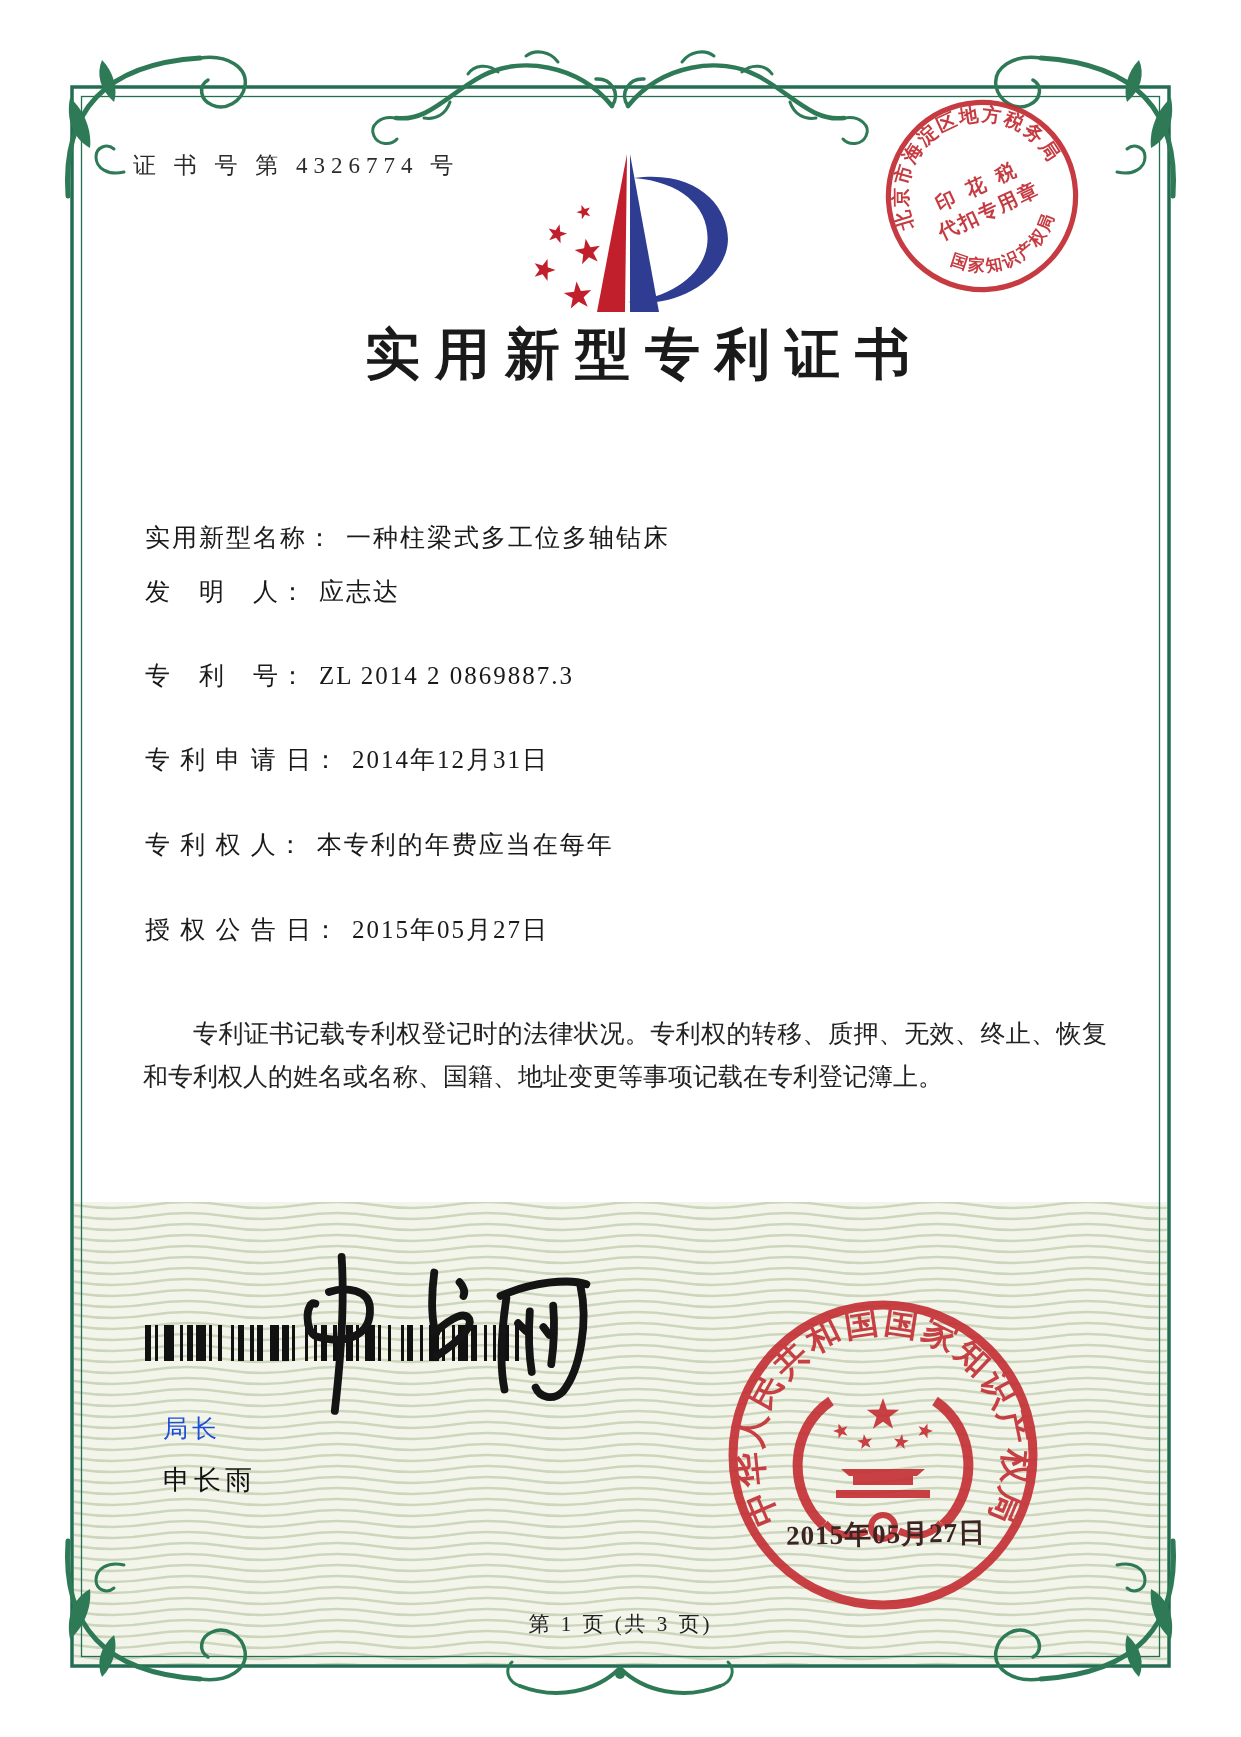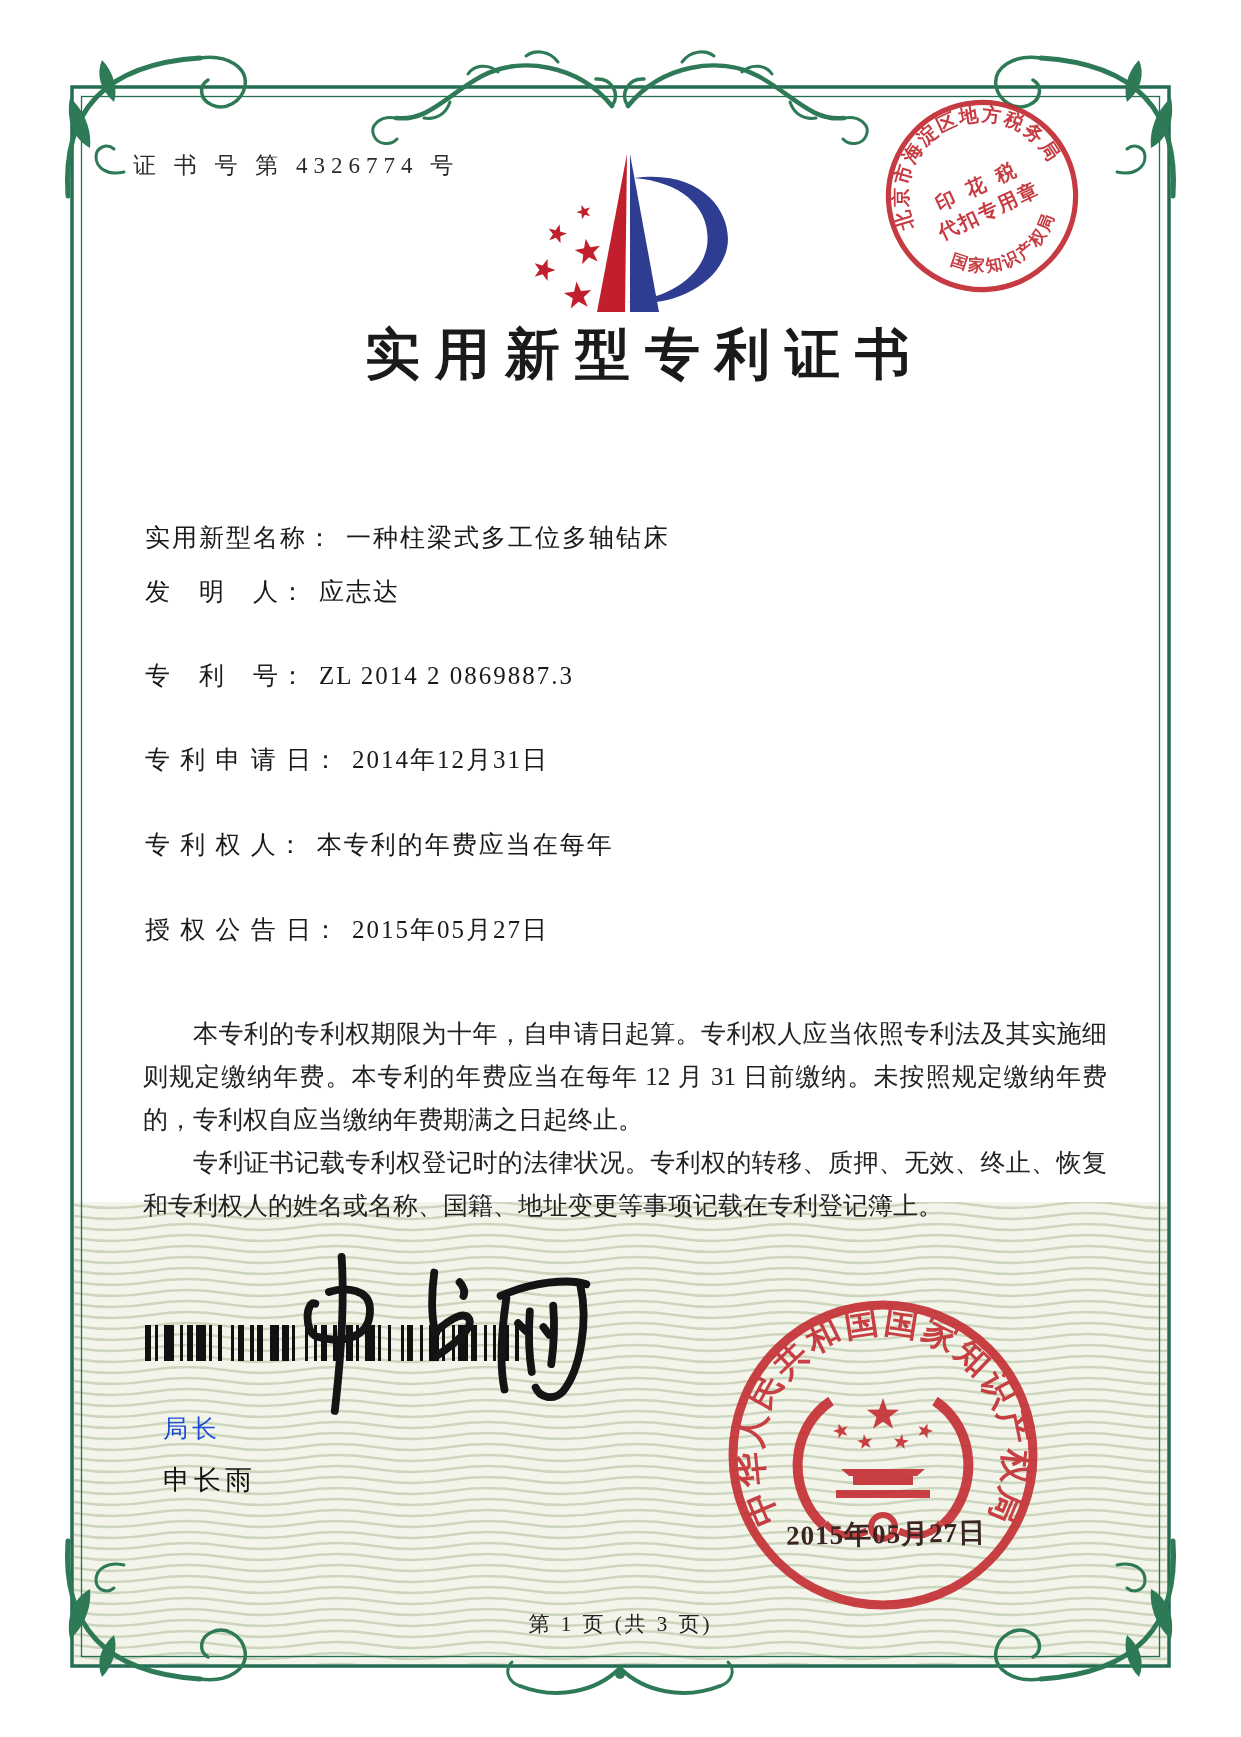--- a/index.html
+++ b/index.html
@@ -126,21 +126,20 @@
   <span class="label">专 利 申 请 日：</span><span class="value">2014年12月31日</span>
 </div>
 <div class="abs field-row" id="row4">
   <span class="label">专 利 权 人：</span><span class="value">本专利的年费应当在每年</span>
 </div>
 <div class="abs field-row" id="row5">
   <span class="label">授 权 公 告 日：</span><span class="value">2015年05月27日</span>
 </div>
 
 <div class="abs" id="paragraphs">
-  <p>本专利的专利权期限为十年，自申请日起算。专利权人应当依照专利法及其实施细则规定缴纳年费。本专利的年费应当在每年 12 月 31 日前缴纳。未按照规定缴纳年费的，专利权自应当缴纳年费期满之日起终止。</p>
   <p>专利证书记载专利权登记时的法律状况。专利权的转移、质押、无效、终止、恢复和专利权人的姓名或名称、国籍、地址变更等事项记载在专利登记簿上。</p>
 </div>
 
 <div class="abs" id="barcode"><span style="display:inline-block;height:36px;width:6.4px;background:#111;"></span><span style="display:inline-block;height:36px;width:3.2px;"></span><span style="display:inline-block;height:36px;width:3.2px;background:#111;"></span><span style="display:inline-block;height:36px;width:6.4px;"></span><span style="display:inline-block;height:36px;width:9.600000000000001px;background:#111;"></span><span style="display:inline-block;height:36px;width:6.4px;"></span><span style="display:inline-block;height:36px;width:3.2px;background:#111;"></span><span style="display:inline-block;height:36px;width:3.2px;"></span><span style="display:inline-block;height:36px;width:6.4px;background:#111;"></span><span style="display:inline-block;height:36px;width:3.2px;"></span><span style="display:inline-block;height:36px;width:9.600000000000001px;background:#111;"></span><span style="display:inline-block;height:36px;width:3.2px;"></span><span style="display:inline-block;height:36px;width:3.2px;background:#111;"></span><span style="display:inline-block;height:36px;width:6.4px;"></span><span style="display:inline-block;height:36px;width:3.2px;background:#111;"></span><span style="display:inline-block;height:36px;width:9.600000000000001px;"></span><span style="display:inline-block;height:36px;width:3.2px;background:#111;"></span><span style="display:inline-block;height:36px;width:3.2px;"></span><span style="display:inline-block;height:36px;width:6.4px;background:#111;"></span><span style="display:inline-block;height:36px;width:6.4px;"></span><span style="display:inline-block;height:36px;width:3.2px;background:#111;"></span><span style="display:inline-block;height:36px;width:3.2px;"></span><span style="display:inline-block;height:36px;width:6.4px;background:#111;"></span><span style="display:inline-block;height:36px;width:6.4px;"></span><span style="display:inline-block;height:36px;width:9.600000000000001px;background:#111;"></span><span style="display:inline-block;height:36px;width:3.2px;"></span><span style="display:inline-block;height:36px;width:6.4px;background:#111;"></span><span style="display:inline-block;height:36px;width:3.2px;"></span><span style="display:inline-block;height:36px;width:3.2px;background:#111;"></span><span style="display:inline-block;height:36px;width:9.600000000000001px;"></span><span style="display:inline-block;height:36px;width:3.2px;background:#111;"></span><span style="display:inline-block;height:36px;width:6.4px;"></span><span style="display:inline-block;height:36px;width:3.2px;background:#111;"></span><span style="display:inline-block;height:36px;width:3.2px;"></span><span style="display:inline-block;height:36px;width:6.4px;background:#111;"></span><span style="display:inline-block;height:36px;width:6.4px;"></span><span style="display:inline-block;height:36px;width:3.2px;background:#111;"></span><span style="display:inline-block;height:36px;width:9.600000000000001px;"></span><span style="display:inline-block;height:36px;width:6.4px;background:#111;"></span><span style="display:inline-block;height:36px;width:3.2px;"></span><span style="display:inline-block;height:36px;width:3.2px;background:#111;"></span><span style="display:inline-block;height:36px;width:6.4px;"></span><span style="display:inline-block;height:36px;width:9.600000000000001px;background:#111;"></span><span style="display:inline-block;height:36px;width:3.2px;"></span><span style="display:inline-block;height:36px;width:3.2px;background:#111;"></span><span style="display:inline-block;height:36px;width:6.4px;"></span><span style="display:inline-block;height:36px;width:3.2px;background:#111;"></span><span style="display:inline-block;height:36px;width:9.600000000000001px;"></span><span style="display:inline-block;height:36px;width:3.2px;background:#111;"></span><span style="display:inline-block;height:36px;width:3.2px;"></span><span style="display:inline-block;height:36px;width:6.4px;background:#111;"></span><span style="display:inline-block;height:36px;width:6.4px;"></span><span style="display:inline-block;height:36px;width:3.2px;background:#111;"></span><span style="display:inline-block;height:36px;width:6.4px;"></span><span style="display:inline-block;height:36px;width:9.600000000000001px;background:#111;"></span><span style="display:inline-block;height:36px;width:3.2px;"></span><span style="display:inline-block;height:36px;width:3.2px;background:#111;"></span><span style="display:inline-block;height:36px;width:6.4px;"></span><span style="display:inline-block;height:36px;width:3.2px;background:#111;"></span><span style="display:inline-block;height:36px;width:3.2px;"></span><span style="display:inline-block;height:36px;width:9.600000000000001px;background:#111;"></span><span style="display:inline-block;height:36px;width:3.2px;"></span><span style="display:inline-block;height:36px;width:6.4px;background:#111;"></span><span style="display:inline-block;height:36px;width:6.4px;"></span><span style="display:inline-block;height:36px;width:3.2px;background:#111;"></span><span style="display:inline-block;height:36px;width:6.4px;"></span><span style="display:inline-block;height:36px;width:3.2px;background:#111;"></span><span style="display:inline-block;height:36px;width:3.2px;"></span><span style="display:inline-block;height:36px;width:9.600000000000001px;background:#111;"></span><span style="display:inline-block;height:36px;width:6.4px;"></span><span style="display:inline-block;height:36px;width:3.2px;background:#111;"></span></div>
 
 <div class="abs" id="director-title">局长</div>
 <div class="abs" id="director-name">申长雨</div>
 
 <svg class="abs" id="signature" viewBox="0 0 320 180" xmlns="http://www.w3.org/2000/svg">
   <g fill="none" stroke="#141414" stroke-width="8" stroke-linecap="round" stroke-linejoin="round">

